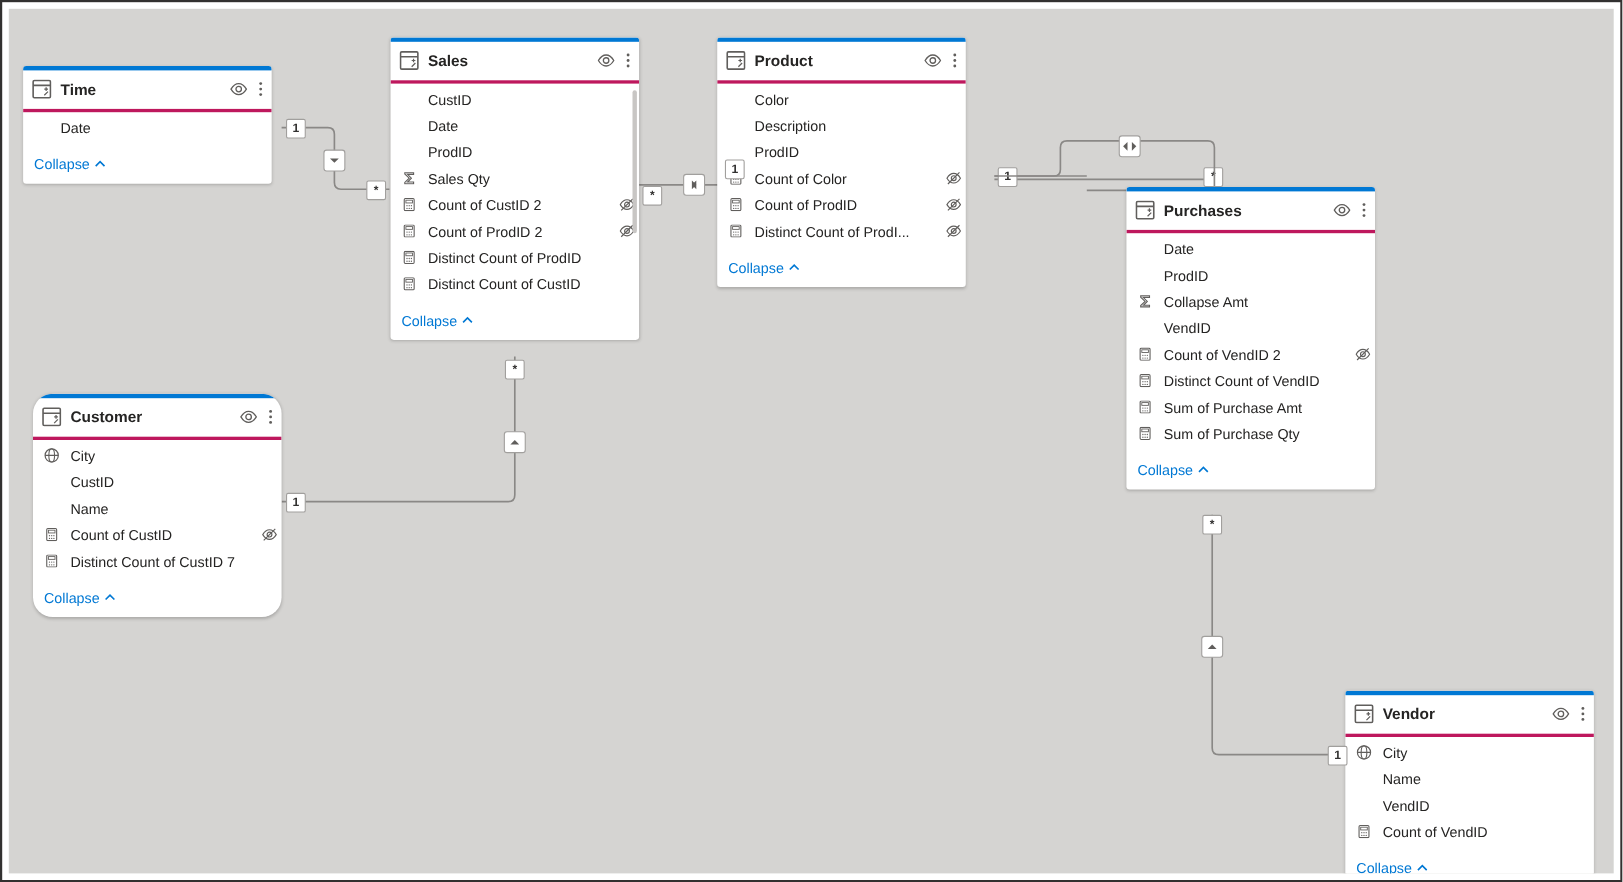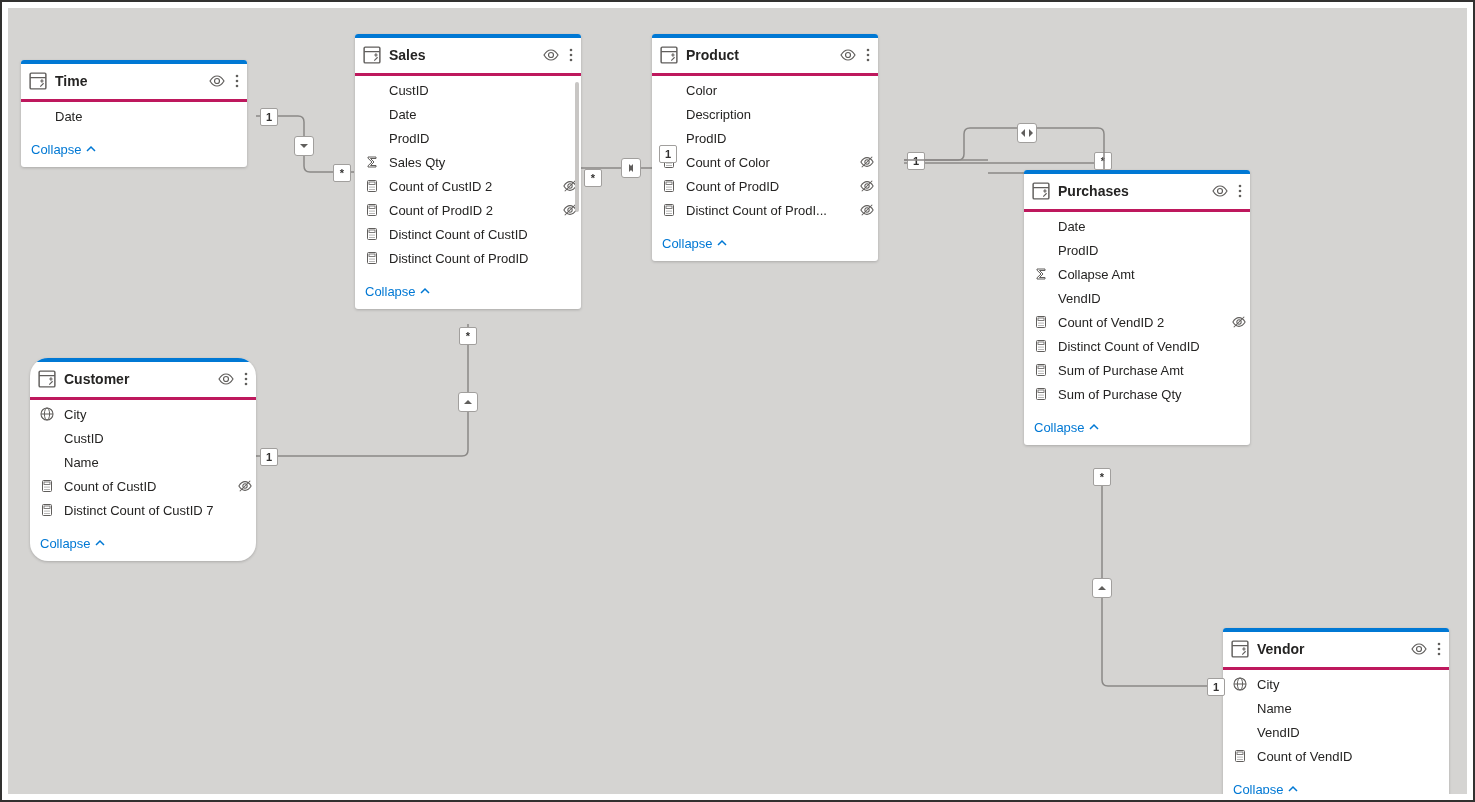--- a/index.html
+++ b/index.html
@@ -300,36 +300,36 @@
                 <rect x="1.5" y="0.5" width="9" height="11" fill="none" stroke="#605e5c" stroke-width="1" rx="1"></rect>
                 <rect x="3" y="2" width="6" height="2.5" fill="none" stroke="#605e5c" stroke-width="0.8"></rect>
                 <circle cx="4" cy="7" r="0.6" fill="#605e5c"></circle>
                 <circle cx="6" cy="7" r="0.6" fill="#605e5c"></circle>
                 <circle cx="8" cy="7" r="0.6" fill="#605e5c"></circle>
                 <circle cx="4" cy="9.5" r="0.6" fill="#605e5c"></circle>
                 <circle cx="6" cy="9.5" r="0.6" fill="#605e5c"></circle>
                 <circle cx="8" cy="9.5" r="0.6" fill="#605e5c"></circle>
               </svg>
             </span>
+            <span class="label">Distinct Count of ProdID</span>
+          </div>
+        <div class="row">
+            <span class="row-icon">
+              <svg width="12" height="12" viewBox="0 0 12 12">
+                <rect x="1.5" y="0.5" width="9" height="11" fill="none" stroke="#605e5c" stroke-width="1" rx="1"></rect>
+                <rect x="3" y="2" width="6" height="2.5" fill="none" stroke="#605e5c" stroke-width="0.8"></rect>
+                <circle cx="4" cy="7" r="0.6" fill="#605e5c"></circle>
+                <circle cx="6" cy="7" r="0.6" fill="#605e5c"></circle>
+                <circle cx="8" cy="7" r="0.6" fill="#605e5c"></circle>
+                <circle cx="4" cy="9.5" r="0.6" fill="#605e5c"></circle>
+                <circle cx="6" cy="9.5" r="0.6" fill="#605e5c"></circle>
+                <circle cx="8" cy="9.5" r="0.6" fill="#605e5c"></circle>
+              </svg>
+            </span>
             <span class="label">Distinct Count of CustID</span>
-          </div>
-        <div class="row">
-            <span class="row-icon">
-              <svg width="12" height="12" viewBox="0 0 12 12">
-                <rect x="1.5" y="0.5" width="9" height="11" fill="none" stroke="#605e5c" stroke-width="1" rx="1"></rect>
-                <rect x="3" y="2" width="6" height="2.5" fill="none" stroke="#605e5c" stroke-width="0.8"></rect>
-                <circle cx="4" cy="7" r="0.6" fill="#605e5c"></circle>
-                <circle cx="6" cy="7" r="0.6" fill="#605e5c"></circle>
-                <circle cx="8" cy="7" r="0.6" fill="#605e5c"></circle>
-                <circle cx="4" cy="9.5" r="0.6" fill="#605e5c"></circle>
-                <circle cx="6" cy="9.5" r="0.6" fill="#605e5c"></circle>
-                <circle cx="8" cy="9.5" r="0.6" fill="#605e5c"></circle>
-              </svg>
-            </span>
-            <span class="label">Distinct Count of ProdID</span>
           </div>
       </div>
       <div class="table-footer">
         <span>Collapse</span>
         <span><svg width="10" height="10" viewBox="0 0 10 10">
               <path d="M1 7 L5 3 L9 7" fill="none" stroke="#0078d4" stroke-width="1.5"></path>
             </svg></span>
       </div>
     </div>
 

